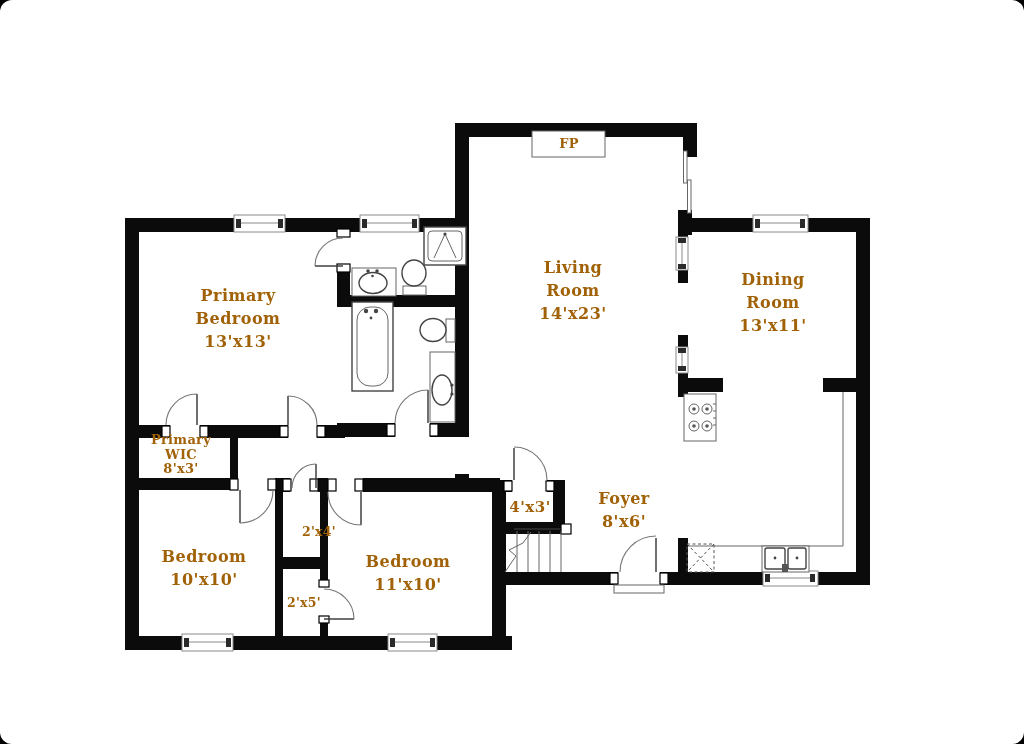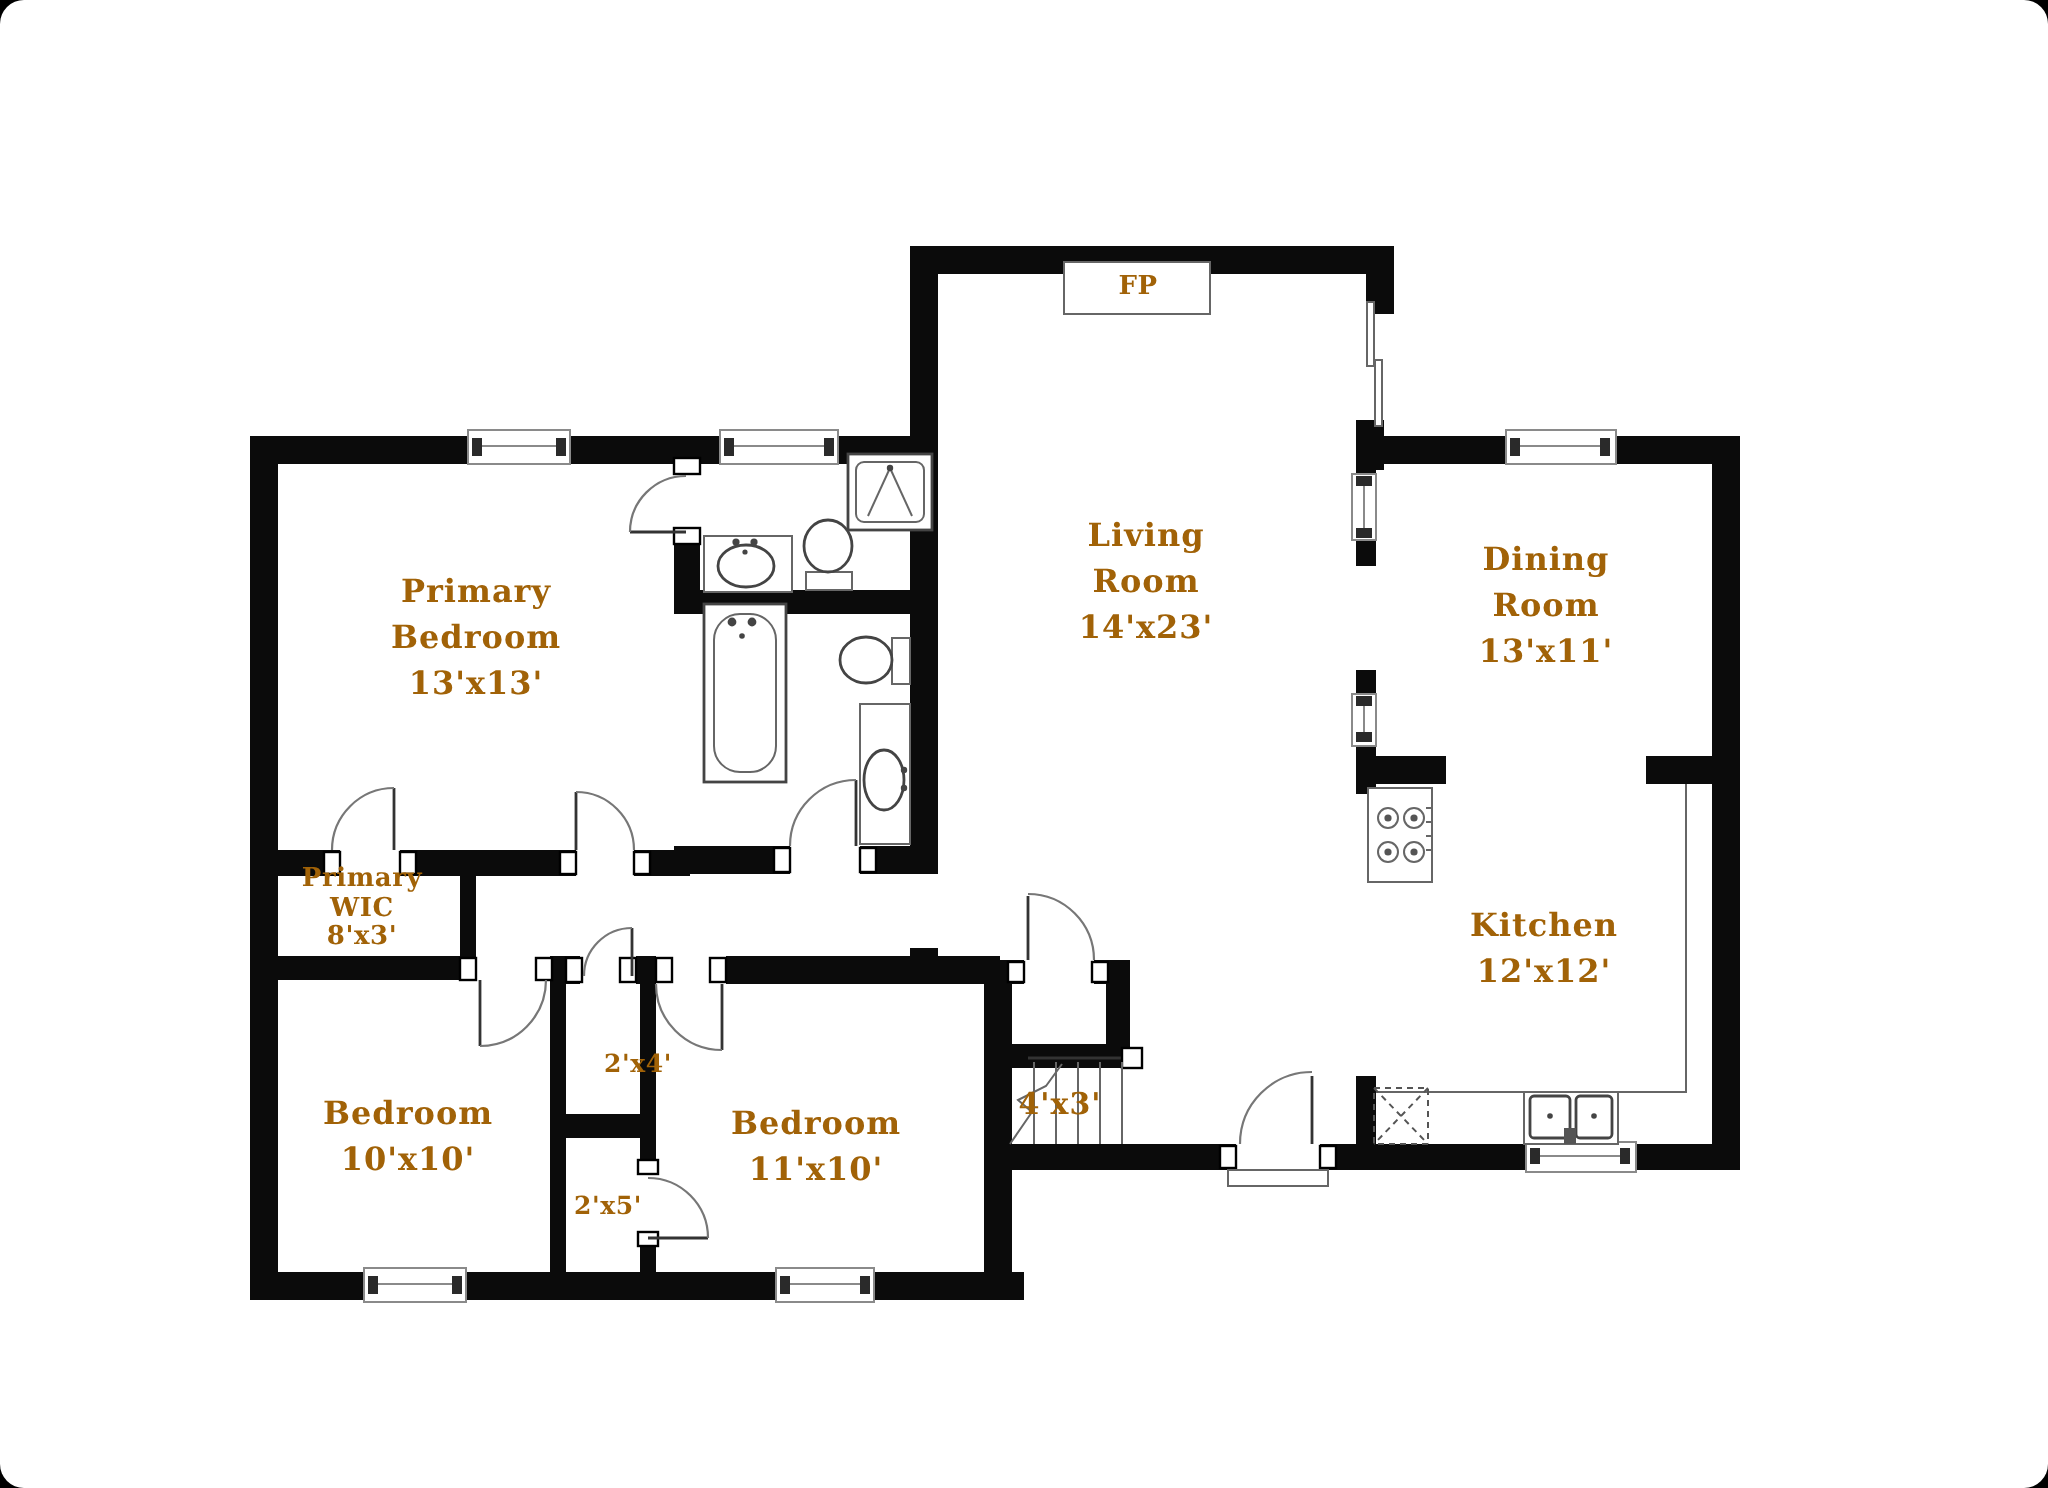--- a/index.html
+++ b/index.html
@@ -4,21 +4,21 @@
 <style>
   html,body{margin:0;padding:0;background:#000;}
   .page{position:relative;width:1024px;height:744px;background:#fff;border-radius:12px;overflow:hidden;
         font-family:"DejaVu Serif","Liberation Serif",serif;}
   svg{position:absolute;left:0;top:0;}
   .lbl{position:absolute;transform:translateX(-50%);text-align:center;color:#a16207;
        font-weight:bold;white-space:nowrap;}
   .big{font-size:16px;line-height:23px;letter-spacing:0.5px;}
   .small{font-size:13px;line-height:14.5px;letter-spacing:0.3px;}
   .tiny{font-size:12.5px;line-height:13px;letter-spacing:0.3px;}
-  .mid{font-size:15px;line-height:16px;letter-spacing:0.5px;margin-top:45px;}
+  .mid{font-size:15px;line-height:16px;letter-spacing:0.5px;}
   .wall{fill:#0b0b0b;}
   .open{fill:#fff;}
   .tick{fill:#fff;stroke:#000;stroke-width:1.2;}
   .win{fill:#fff;stroke:#8a8a8a;stroke-width:1;}
   .wincap{fill:#2a2a2a;}
   .winline{stroke:#8a8a8a;stroke-width:1;}
   .door{stroke:#777;stroke-width:1.1;fill:none;}
   .leaf{stroke:#333;stroke-width:1.4;}
   .fix{fill:#fff;stroke:#444;stroke-width:1.4;}
   .fixthin{fill:#fff;stroke:#666;stroke-width:1;}
@@ -298,41 +298,41 @@
   <div>Room</div>
   <div>14'x23'</div>
 </div>
 
 <div class="lbl big" style="left:773px;top:268px">
   <div>Dining</div>
   <div>Room</div>
   <div>13'x11'</div>
 </div>
 
-<div class="lbl big" style="left:772px;top:451px">
-  <div>Kitchen</div>
-  <div>12'x12'</div>
-</div>
 
 <div class="lbl big" style="left:238px;top:284px">
   <div>Primary</div>
   <div>Bedroom</div>
   <div>13'x13'</div>
 </div>
 
 <div class="lbl big" style="left:204px;top:545px">
   <div>Bedroom</div>
   <div>10'x10'</div>
 </div>
 
 <div class="lbl big" style="left:408px;top:550px">
   <div>Bedroom</div>
   <div>11'x10'</div>
 </div>
 
+<div class="lbl big" style="left:624px;top:487px">
+  <div>Foyer</div>
+  <div>8'x6'</div>
+</div>
 
 <div class="lbl small" style="left:181px;top:433px">
   <div>Primary</div>
   <div>WIC</div>
   <div>8'x3'</div>
 </div>
 
 <div class="lbl mid" style="left:530px;top:499px">
   <div>4'x3'</div>
 </div>

